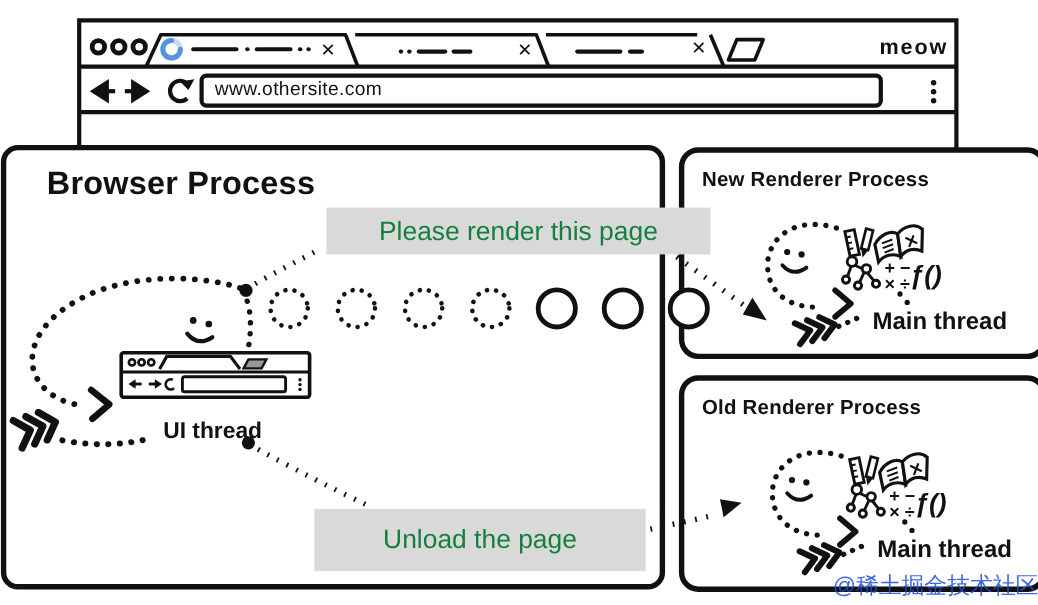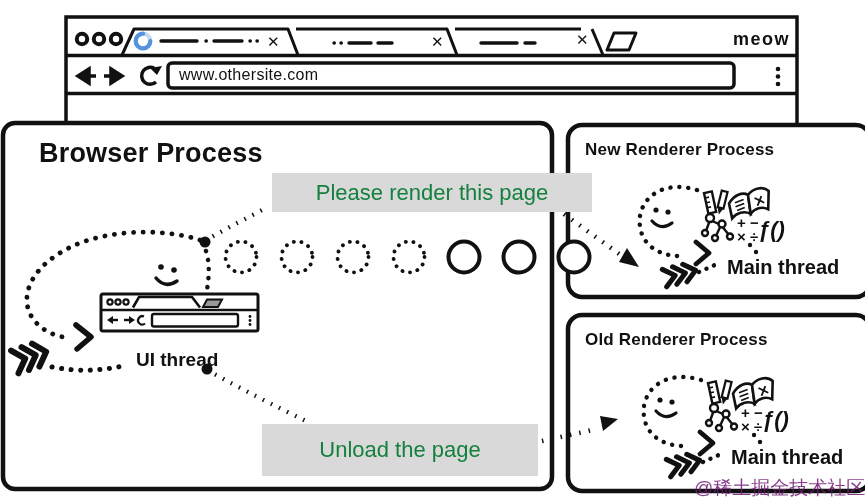--- a/index.html
+++ b/index.html
@@ -12,21 +12,21 @@
   .title-lg{font-size:27px;font-weight:700;letter-spacing:.2px;}
   .title-md{font-size:17px;font-weight:700;letter-spacing:.2px;}
   .msg{
     background:#d9d9d9;display:flex;align-items:center;justify-content:center;
     font-size:22px;font-weight:500;color:#15803d;
   }
   .thread-label{font-size:19px;font-weight:700;margin-top:13px;}
   .url-text{font-size:16px;font-weight:500;letter-spacing:.3px;}
   .meow{font-size:18px;font-weight:600;letter-spacing:1.5px;}
   .tab-close{font-size:15px;font-weight:700;cursor:default;}
-  .watermark{font-size:19px;color:#701a75;opacity:.85;z-index:3;}
+  .watermark{font-size:19px;color:#1d4ed8;opacity:.85;z-index:3;}
 </style>
 </head>
 <body>
 
 <div id="canvas">
 
   <svg id="art" width="865" height="504" viewBox="0 0 865 504">
 
     <g stroke="#111" fill="none" stroke-width="3.5">
       <path d="M66,127 L66,17 L797,17 L797,127"></path>

